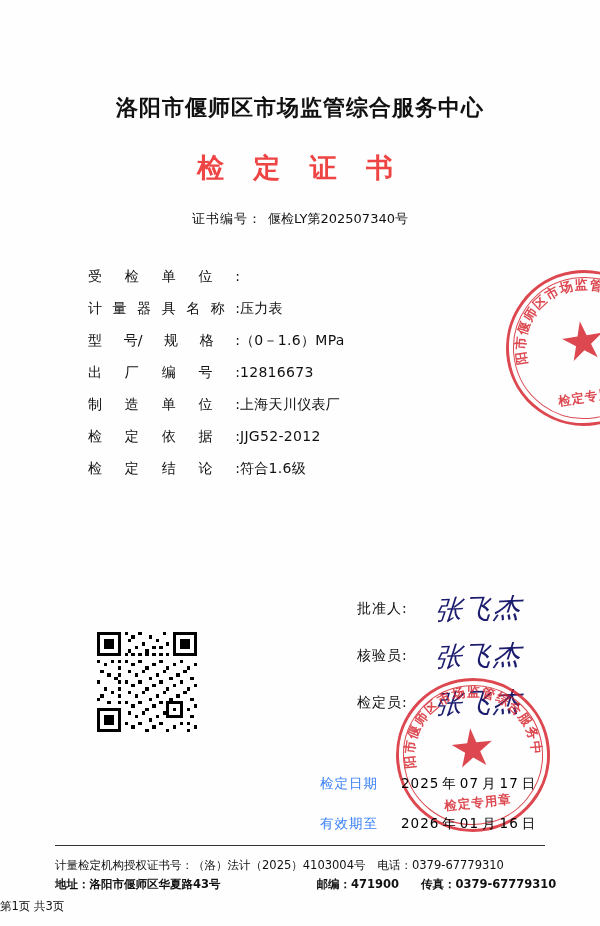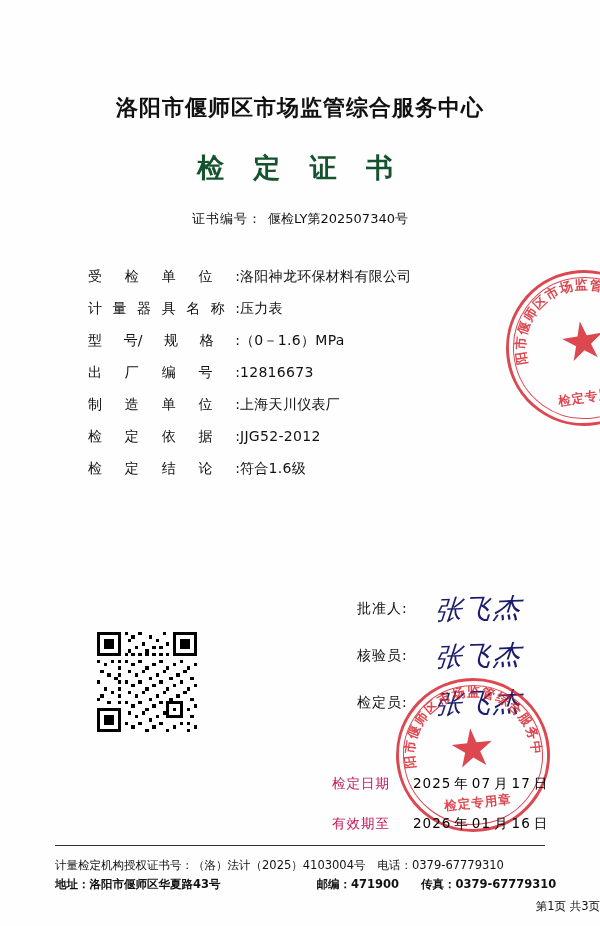--- a/index.html
+++ b/index.html
@@ -39,21 +39,21 @@
   .doc-title {
     position: absolute;
     top: 150px;
     left: 0;
     width: 600px;
     text-align: center;
     font-size: 27px;
     font-weight: bold;
     letter-spacing: 10px;
     font-family: "DejaVu Sans", "Liberation Sans", sans-serif;
-    color: #14532d;
+    color: #ef4444;
   }
 
   .cert-no-row {
     position: absolute;
     top: 210px;
     left: 0;
     width: 600px;
     text-align: center;
     font-size: 13px;
     font-family: "DejaVu Sans", "Liberation Sans", sans-serif;
@@ -138,22 +138,21 @@
   }
   .date-row {
     display: flex;
     align-items: baseline;
     height: 40px;
     white-space: nowrap;
   }
   .date-label {
     width: 78px;
     letter-spacing: 1px;
-    color: #be185d;
-    margin-left: 12px;
+    color: #3b82f6;
   }
   .date-val {
     color: #000000;
     letter-spacing: 1px;
   }
   .date-val .num { margin: 0 3px; }
 
   
   .qr {
     position: absolute;
@@ -254,21 +253,21 @@
   .footer-line.l2 { top: 32px; font-weight: bold; }
   .footer-seg { display: inline-block; }
   .footer-seg.phone { margin-left: 12px; }
   .footer-seg.post { margin-left: 96px; }
   .footer-seg.fax { margin-left: 22px; }
   .page-no {
     position: absolute;
     top: 54px;
     left: 0;
     width: 600px;
-    text-align: right;
+    text-align: left;
     font-family: "DejaVu Sans", "Liberation Sans", sans-serif;
     font-size: 11.5px;
     color: #111;
   }
 </style>
 </head>
 <body>
 
 <div class="page">
 
@@ -281,21 +280,20 @@
 
   <div class="fields">
     <div class="field-row">
       <div class="field-label">
         <span>受</span>
           <span>检</span>
           <span>单</span>
           <span>位</span>
           <span>:</span>
       </div>
-      <div class="field-value">洛阳神龙环保材料有限公司</div>
     </div>
     <div class="field-row">
       <div class="field-label">
         <span>计</span>
           <span>量</span>
           <span>器</span>
           <span>具</span>
           <span>名</span>
           <span>称</span>
           <span>:</span>

